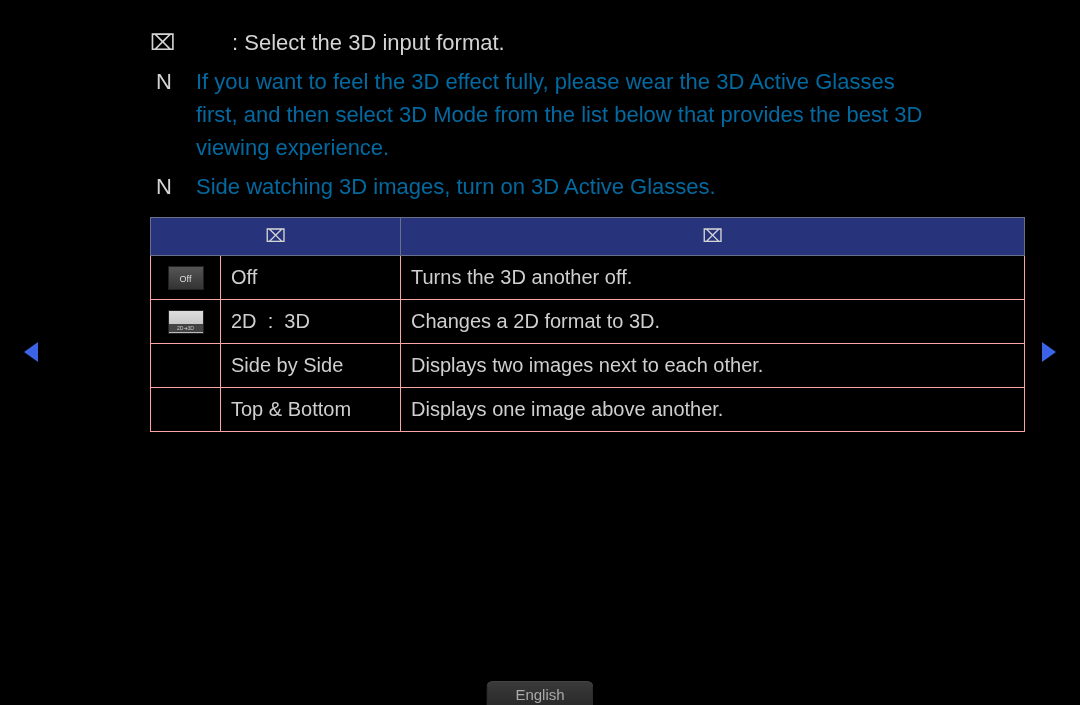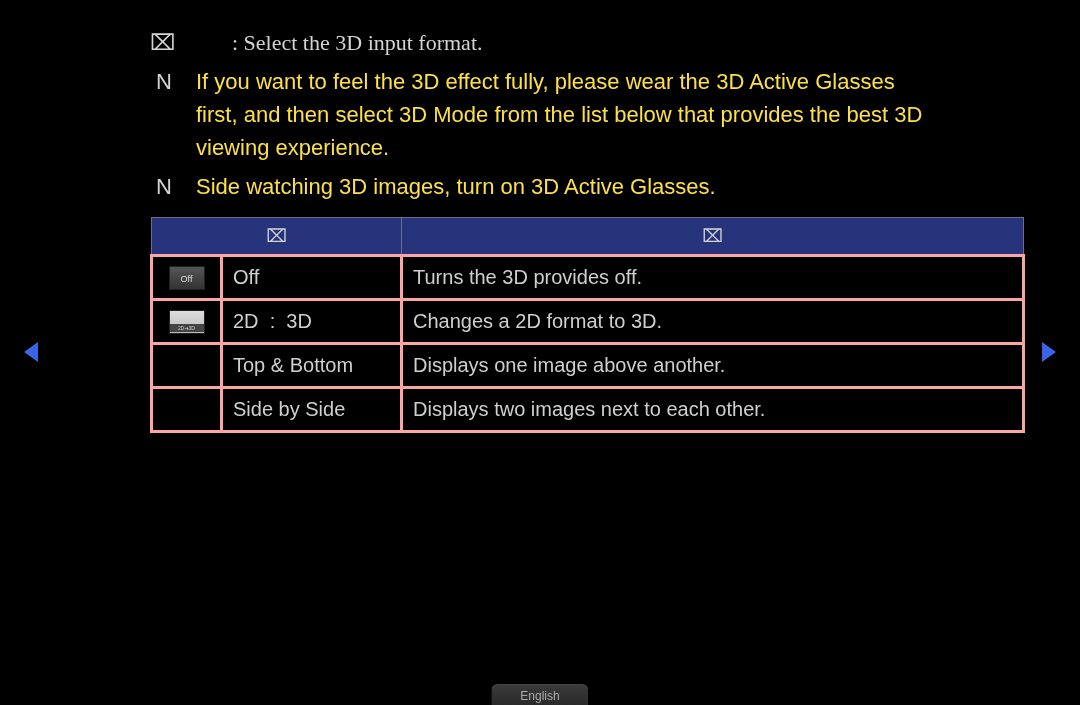--- a/index.html
+++ b/index.html
@@ -17,21 +17,20 @@
       overflow: hidden;
     }
     .content {
       padding: 28px 150px 0 150px;
     }
     .intro-line {
       font-size: 22px;
       line-height: 1.4;
       color: #d4d4d4;
       margin-bottom: 6px;
-      font-family: Liberation Serif, serif;
     }
     .intro-line .glyph {
       display: inline-block;
       width: 22px;
       text-align: center;
       margin-right: 60px;
     }
     .note-row {
       display: flex;
       align-items: flex-start;
@@ -42,41 +41,41 @@
       line-height: 1.5;
       width: 46px;
       flex-shrink: 0;
       text-align: left;
       color: #d4d4d4;
       padding-left: 6px;
     }
     .note-text {
       font-size: 22px;
       line-height: 1.5;
-      color: #fde047;
+      color: #0369a1;
       flex: 1;
     }
     .table-wrap {
       margin-top: 14px;
       margin-left: 0;
     }
     table {
       border-collapse: collapse;
       width: 875px;
     }
     th {
       background: #27347c;
       border: 1px solid #6a6f8a;
       height: 38px;
       font-weight: normal;
       color: #d4d4d4;
       font-size: 18px;
     }
     td {
-      border: 3px solid #fca5a5;
+      border: 1px solid #fca5a5;
       padding: 8px 10px;
       font-size: 20px;
       color: #cfcfcf;
       vertical-align: middle;
       height: 44px;
       margin-left: 48px;
     }
     .col-icon {
       width: 70px;
       text-align: center;
@@ -136,21 +135,21 @@
     .lang-tab {
       position: absolute;
       bottom: 0;
       left: 50%;
       transform: translateX(-50%);
       background: linear-gradient(#3a3a3a, #2a2a2a);
       border: 1px solid #444;
       border-bottom: none;
       border-radius: 6px 6px 0 0;
       padding: 4px 28px 2px 28px;
-      font-size: 12px;
+      font-size: 15px;
       color: #aaa;
     }
   </style>
 </head>
 <body>
 
 <div class="content">
 
   <div class="intro-line">
     <span class="glyph">⌧</span><span>: Select the 3D input format.</span>
@@ -173,40 +172,40 @@
           <th colspan="2">⌧</th>
           <th>⌧</th>
         </tr>
       </thead>
       <tbody>
         <tr>
           <td class="col-icon">
             <span class="icon-box off">Off</span>
           </td>
           <td class="col-mode">Off</td>
-          <td class="col-desc">Turns the 3D provides off.</td>
+          <td class="col-desc">Turns the 3D another off.</td>
         </tr>
         <tr>
           <td class="col-icon">
             <span class="icon-box conv">
               <span class="sub">2D➜3D</span>
             </span>
           </td>
           <td class="col-mode">2D&nbsp; :&nbsp; 3D</td>
           <td class="col-desc">Changes a 2D format to 3D.</td>
         </tr>
         <tr>
           <td class="col-icon"></td>
+          <td class="col-mode">Side by Side</td>
+          <td class="col-desc">Displays two images next to each other.</td>
+        </tr>
+        <tr>
+          <td class="col-icon"></td>
           <td class="col-mode">Top &amp; Bottom</td>
           <td class="col-desc">Displays one image above another.</td>
-        </tr>
-        <tr>
-          <td class="col-icon"></td>
-          <td class="col-mode">Side by Side</td>
-          <td class="col-desc">Displays two images next to each other.</td>
         </tr>
       </tbody>
     </table>
   </div>
 
 </div>
 
 <div class="nav-arrow nav-prev">
   <svg width="20" height="24" viewBox="0 0 20 24">
     <polygon points="16,2 16,22 2,12" fill="#3a63e6"></polygon>

